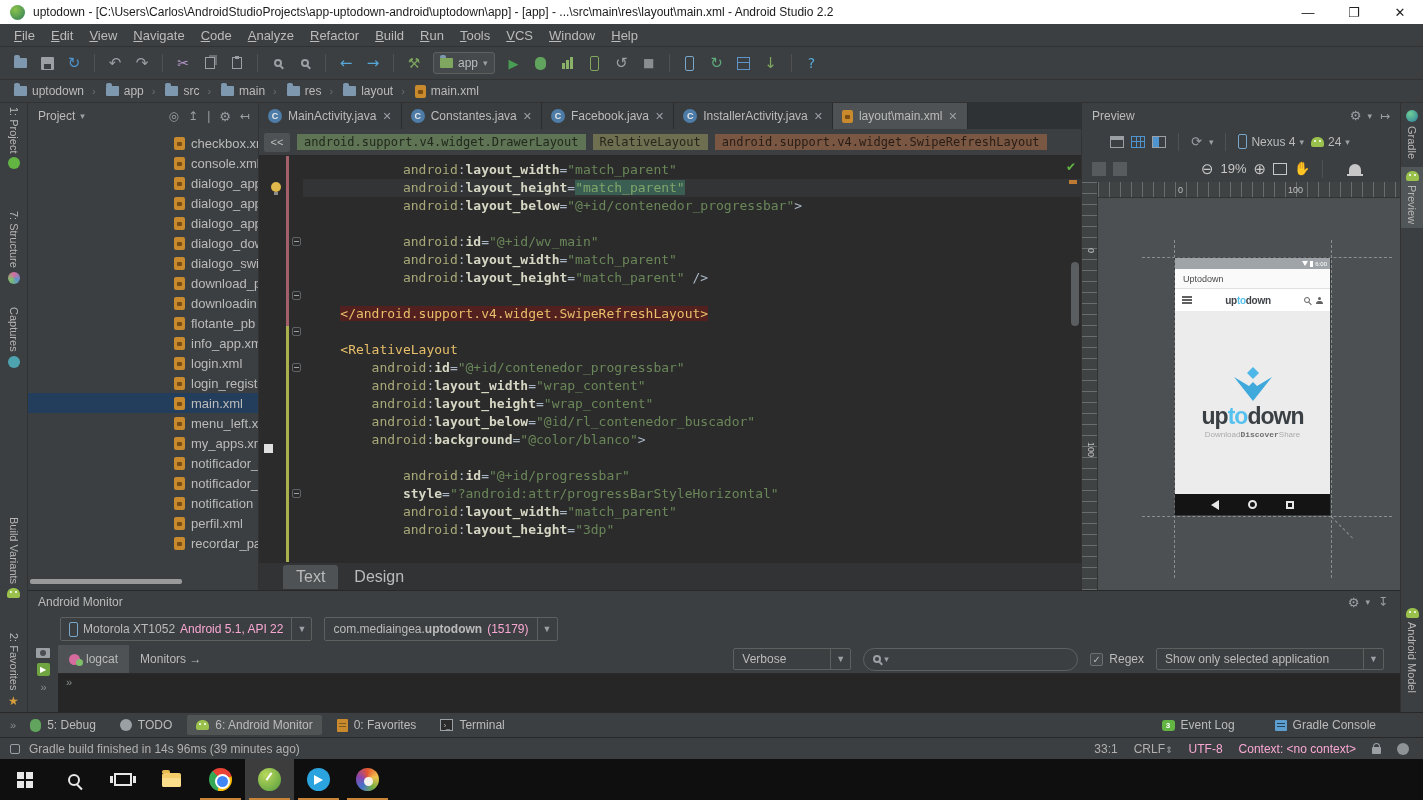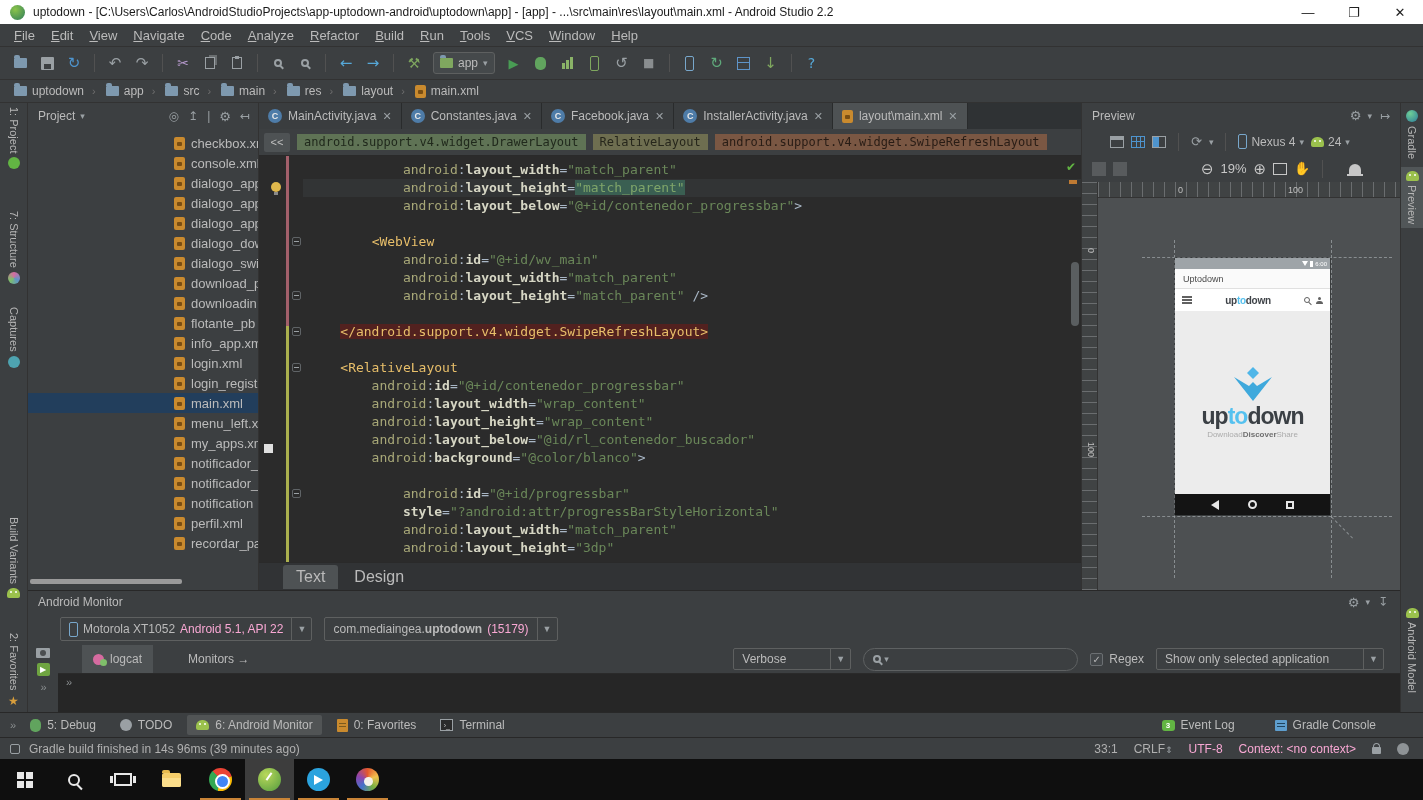--- a/index.html
+++ b/index.html
@@ -155,21 +155,21 @@
   .d-logo-sm .to, .hero-word .to { color:#55C1EF; }
   .m-search { width:6px; height:6px; border:1px solid #616161; border-radius:50%; position:relative; }
   .m-search::after { content:""; position:absolute; right:-3px; bottom:-2px; width:4px; height:1px;
     background:#616161; transform:rotate(45deg); }
   .m-person { width:7px; height:7px; position:relative; }
   .m-person::before { content:""; position:absolute; top:0; left:2px; width:3px; height:3px; border-radius:50%; background:#616161; }
   .m-person::after { content:""; position:absolute; bottom:0; left:0; width:7px; height:3px; border-radius:3px 3px 0 0; background:#616161; }
   .d-content { flex:1; background:#ECECEC; display:flex; flex-direction:column; align-items:center; justify-content:center; gap:2px; }
   .hero-word { font-size:23px; font-weight:bold; color:#3B4045; letter-spacing:-1px; line-height:1; }
   .hero-tag { font-size:8px; color:#ABABAB; }
-  .hero-tag .mid { color:#6F6F6F; font-weight:bold; }
+  .hero-tag .mid { color:#6F6F6F; font-weight:bold;font-family:Liberation Mono, monospace; }
   .d-nav { height:21px; background:#141414; display:flex; align-items:center; justify-content:space-around; padding:0 22px; }
   .n-back { width:0; height:0; border-top:5px solid transparent; border-bottom:5px solid transparent; border-right:8px solid #E6E6E6; }
   .n-home { width:9px; height:9px; border:2px solid #E6E6E6; border-radius:50%; }
   .n-rect { width:8px; height:8px; border:2px solid #E6E6E6; }
 
   
   .monitor { height:122px; flex:none; border-top:1px solid #282828; display:flex; flex-direction:column; min-width:0; }
   .mon-header { height:22px; display:flex; align-items:center; padding:0 10px; gap:6px; }
   .mon-devrow { height:32px; display:flex; align-items:center; gap:12px; padding-left:32px; }
   .combo { height:24px; background:#3C3F41; border:1px solid #5E6060; border-radius:2px; display:flex; align-items:center; }
@@ -179,21 +179,21 @@
   .dim { color:#f9a8d4; }
   .mon-body { flex:1; display:flex; min-width:0; }
   .mon-tools { width:30px; display:flex; flex-direction:column; align-items:center; gap:5px; padding-top:3px; flex:none; }
   .i-cam { width:14px; height:10px; background:#9AA0A4; border-radius:1px; position:relative; }
   .i-cam::after { content:""; position:absolute; left:4px; top:2px; width:6px; height:6px; border-radius:50%; background:#4B4E50; }
   .i-rec { width:13px; height:13px; background:#6FA441; border-radius:2px; color:#fff; font-size:8px; display:flex;
     align-items:center; justify-content:center; }
   .chev { color:#8A8E90; font-size:11px; letter-spacing:-1px; }
   .mon-main { flex:1; display:flex; flex-direction:column; min-width:0; }
   .mon-tabs { height:28px; display:flex; align-items:center; min-width:0; }
-  .mtab { display:flex; align-items:center; gap:6px; padding:0 11px; height:100%; font-size:12px;margin-left:24px; }
+  .mtab { display:flex; align-items:center; gap:6px; padding:0 11px; height:100%; font-size:12px; }
   .mtab.active { background:#4E5254; }
   .i-logcat { width:11px; height:11px; border-radius:50%; background:#D66BA0; position:relative; }
   .i-logcat::after { content:""; position:absolute; right:-3px; bottom:-1px; width:7px; height:7px; border-radius:50%; background:#7FBF6A; }
   .mon-filters { margin-left:auto; display:flex; align-items:center; gap:12px; padding-right:16px; }
   .searchpill { width:215px; height:23px; border:1px solid #5E6162; border-radius:12px; display:flex; align-items:center;
     gap:3px; padding-left:9px; }
   .i-search { width:8px; height:8px; border:2px solid #9AA0A4; border-radius:50%; position:relative; }
   .i-search::after { content:""; position:absolute; right:-4px; bottom:-3px; width:5px; height:2px;
     background:#9AA0A4; transform:rotate(45deg); }
   .checkbox { width:13px; height:13px; background:#43474A; border:1px solid #6B6F72; border-radius:2px;
@@ -610,21 +610,20 @@
                 <span class="fold" style="top: 135px;"></span>
                 <span class="fold" style="top: 171px;"></span>
                 <span class="fold" style="top: 207px;"></span>
                 <span class="fold" style="top: 333px;"></span>
               </div>
             <div class="code-lines" id="lines">
                 <div class="cl"><span class="s-ap">            android</span><span class="s-p">:</span><span class="s-an">layout_width</span><span class="s-p">=</span><span class="s-v">"match_parent"</span></div>
                 <div class="cl cur"><span class="s-ap">            android</span><span class="s-p">:</span><span class="s-an">layout_height</span><span class="s-p">=</span><span class="s-vh">"match_parent"</span></div>
                 <div class="cl"><span class="s-ap">            android</span><span class="s-p">:</span><span class="s-an">layout_below</span><span class="s-p">=</span><span class="s-v">"@+id/contenedor_progressbar"</span><span class="s-p">&gt;</span></div>
                 <div class="cl">&nbsp;</div>
-                <div class="cl"><span class="s-ws">        </span><span class="s-tag">&lt;WebView</span></div>
                 <div class="cl"><span class="s-ap">            android</span><span class="s-p">:</span><span class="s-an">id</span><span class="s-p">=</span><span class="s-v">"@+id/wv_main"</span></div>
                 <div class="cl"><span class="s-ap">            android</span><span class="s-p">:</span><span class="s-an">layout_width</span><span class="s-p">=</span><span class="s-v">"match_parent"</span></div>
                 <div class="cl"><span class="s-ap">            android</span><span class="s-p">:</span><span class="s-an">layout_height</span><span class="s-p">=</span><span class="s-v">"match_parent"</span><span class="s-p"> /&gt;</span></div>
                 <div class="cl">&nbsp;</div>
                 <div class="cl"><span class="s-ws">    </span><span class="s-taghl">&lt;/android.support.v4.widget.SwipeRefreshLayout&gt;</span></div>
                 <div class="cl">&nbsp;</div>
                 <div class="cl"><span class="s-ws">    </span><span class="s-tag">&lt;RelativeLayout</span></div>
                 <div class="cl"><span class="s-ap">        android</span><span class="s-p">:</span><span class="s-an">id</span><span class="s-p">=</span><span class="s-v">"@+id/contenedor_progressbar"</span></div>
                 <div class="cl"><span class="s-ap">        android</span><span class="s-p">:</span><span class="s-an">layout_width</span><span class="s-p">=</span><span class="s-v">"wrap_content"</span></div>
                 <div class="cl"><span class="s-ap">        android</span><span class="s-p">:</span><span class="s-an">layout_height</span><span class="s-p">=</span><span class="s-v">"wrap_content"</span></div>

